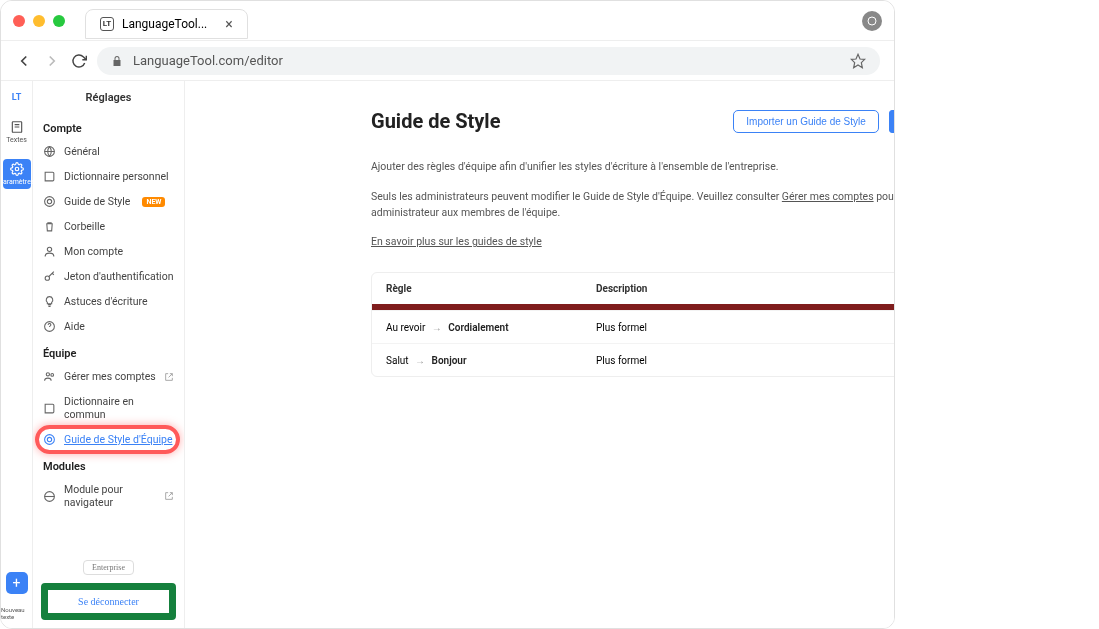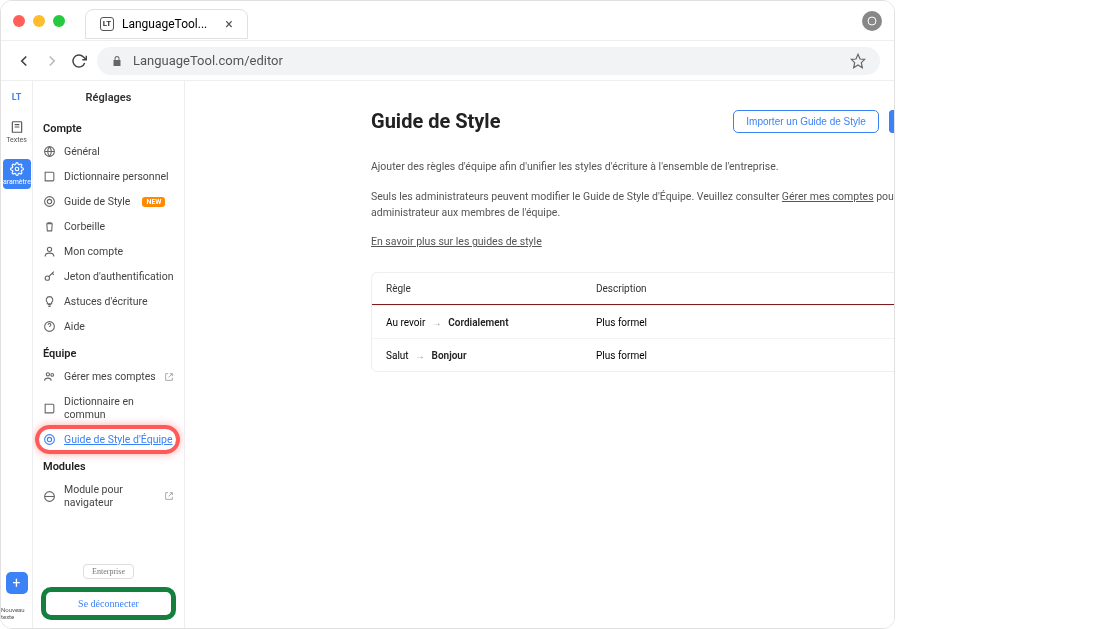--- a/index.html
+++ b/index.html
@@ -31,35 +31,35 @@
 .sidebar-title { text-align: center; font-weight: 600; padding: 10px 0; font-size: 11px; color:#333;}
 .sidebar-section { font-weight: 600; padding: 8px 10px 4px; font-size: 11px; color:#222;}
 .sidebar-item { display: flex; align-items: center; gap: 8px; padding: 6px 10px; color: #444; cursor: pointer; position: relative;}
 .sidebar-item svg { flex-shrink: 0; }
 .sidebar-item .ext-link { margin-left:auto; color:#888; }
 .new-badge { background:#ff8a00; color:#fff; font-size:7px; padding:1px 4px; border-radius:3px; font-weight:bold; margin-left:4px; }
 .sidebar-item.highlighted { color: #3b82f6; position:relative; z-index:2;text-decoration:underline;}
 .highlight-ring { position:absolute; left:2px; right:4px; top:-2px; bottom:-2px; border:4px solid #ff5a5a; border-radius:18px; z-index:1; pointer-events:none; box-shadow: 0 0 8px rgba(255,90,90,0.5);}
 .sidebar-footer { margin-top:auto; padding: 8px; display:flex; flex-direction:column; gap:8px;font-family:Liberation Serif, serif;}
 .enterprise-badge { font-size:8px; color:#777; border:1px solid #ddd; border-radius:4px; padding:2px 8px; align-self:center;}
-.logout-btn { border:5px solid #15803d; color:#3b82f6; background:#fff; border-radius:10px; padding:6px; font-size:10px; cursor:pointer; text-align:center;}
+.logout-btn { border:7px solid #15803d; color:#3b82f6; background:#fff; border-radius:4px; padding:6px; font-size:10px; cursor:pointer; text-align:center;}
 .main { flex:1; background:#fff; padding: 28px 36px; overflow:auto; position:relative;}
 .main-inner { width:620px; margin: 0 auto 0 150px;}
 .page-header { display:flex; align-items:center; justify-content:space-between; margin-bottom:26px;}
 .page-title { font-size:20px; font-weight:700; color:#222; }
 .header-actions { display:flex; gap:10px; position:relative;align-items:flex-end;}
 .btn-outline { border:1px solid #3b82f6; color:#3b82f6; background:#fff; padding:5px 12px; border-radius:5px; font-size:10px; cursor:pointer;}
 .btn-primary { border:1px solid #3b82f6; color:#fff; background:#3b82f6; padding:5px 12px; border-radius:3px; font-size:10px; cursor:pointer;}
 .cursor-hand { position:absolute; right:-10px; top:16px; z-index:10;}
 .desc-text { font-size:10.5px; color:#555; margin-bottom:14px; line-height:1.5;}
 .desc-text a { color:#555; text-decoration: underline; cursor:pointer;}
 .learn-more { color:#555; text-decoration: underline; display: inline-block;}
 .rules-table { border:1px solid #eee; border-radius:6px; margin-top:22px;}
 .rules-header, .rules-row { display:flex; padding: 10px 14px; font-size:10px; }
-.rules-header { font-weight:400; color:#333; border-bottom:1px solid #7f1d1d;}
+.rules-header { font-weight:700; color:#333; border-bottom:6px solid #7f1d1d;}
 .rules-row { border-top:1px solid #f3f3f3; align-items:center;}
 .col-rule { flex: 0 0 210px;}
 .col-desc { flex: 1;}
 .col-actions { flex: 0 0 60px; display:flex; gap:14px; justify-content:flex-end; color:#888;}
 .arrow { color:#999; margin: 0 4px;}
 .rule-to { font-weight:600; color:#222;}
 .footer-text { text-align:center; font-size:9px; color:#888; margin-top:18px;}
 .ic { width:13px; height:13px; }
 </style>
 </head>

